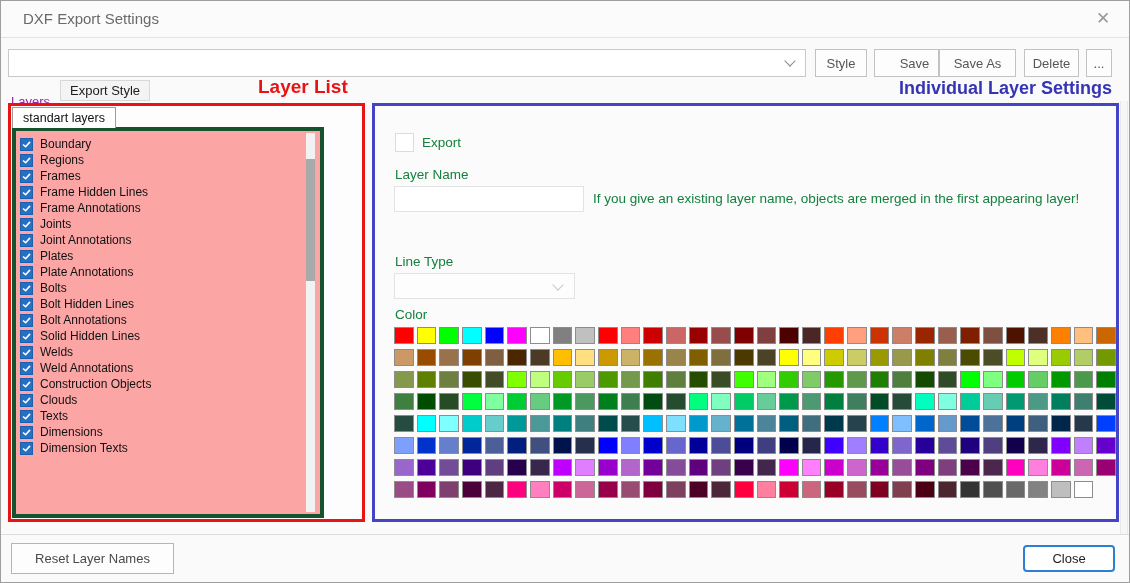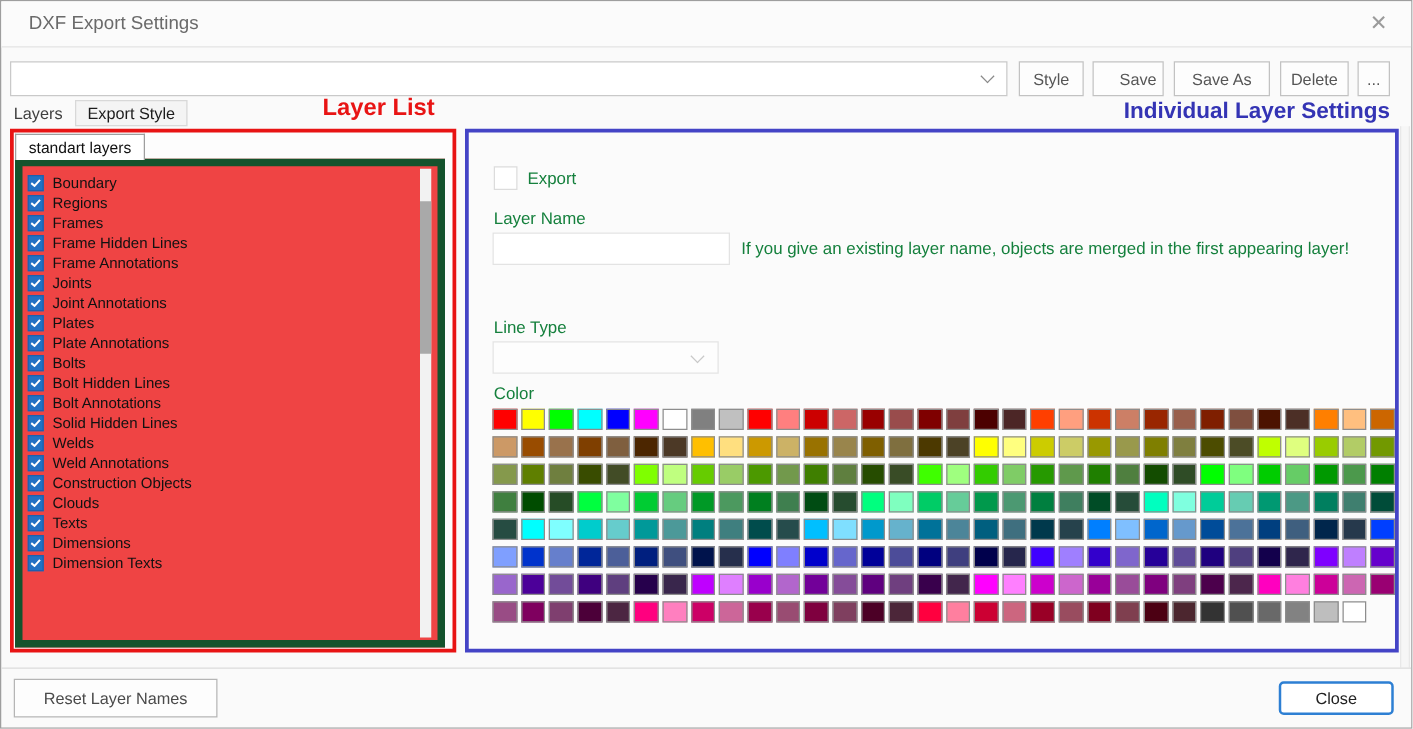--- a/index.html
+++ b/index.html
@@ -11,36 +11,36 @@
   
   .titlebar{position:absolute;left:0;top:0;right:0;height:36px;background:#fbfbfb;border-bottom:1px solid #e3e3e3;}
   .title{position:absolute;left:22px;top:9px;font-size:15px;color:#6a6a6a;}
   .close-x{position:absolute;left:1091px;top:7px;width:22px;height:22px;color:#9b9b9b;font-size:17px;line-height:22px;text-align:center;cursor:default;}
   
   .combo{position:absolute;left:7px;top:48px;width:798px;height:28px;background:#fff;border:1px solid #c9c9c9;box-sizing:border-box;}
   .chev{display:inline-block;width:7px;height:7px;border-right:1.6px solid #8a8a8a;border-bottom:1.6px solid #8a8a8a;transform:rotate(45deg);}
   .combo .chev{position:absolute;right:11px;top:7px;}
   .btn{position:absolute;top:48px;height:28px;display:flex;align-items:center;justify-content:center;
        background:#fdfdfd;border:1px solid #c2c2c2;box-sizing:border-box;font-size:13px;color:#565656;}
-  .btn-load{left:814px;width:52px;} .btn-save{left:873px;width:57px;padding-left:16px;}
+  .btn-load{left:814px;width:52px;} .btn-save{left:873px;width:65px;padding-left:16px;}
   .btn-saveas{left:938px;width:77px;} .btn-delete{left:1023px;width:55px;}
   .btn-more{left:1085px;width:26px;}
   
-  .tab-active{position:absolute;left:10px;top:82px;font-size:13px;color:#404040;}
+  .tab-active{position:absolute;left:10px;top:93px;font-size:13px;color:#a21caf;}
   .tab-inactive{position:absolute;left:59px;top:79px;height:21px;display:flex;align-items:center;padding:0 9px;
        background:#f4f4f4;border:1px solid #d8d8d8;box-sizing:border-box;font-size:13px;color:#1c1c1c;}
   
   .ann-red{position:absolute;left:257px;top:75px;font-size:19px;font-weight:bold;}
   .ann-blue{position:absolute;right:17px;top:77px;font-size:18px;font-weight:bold;}
   .box-red{position:absolute;left:7px;top:102px;width:357px;height:419px;border:3px solid #e81414;box-sizing:border-box;background:#fdfdfd;}
   .box-blue{position:absolute;left:371px;top:102px;width:747px;height:419px;border:3px solid #4444c6;box-sizing:border-box;background:#fbfbfb;}
   
   .sub-tab{position:absolute;left:11px;top:106px;height:21px;display:flex;align-items:center;padding:0 10px;
        background:#fff;border:1px solid #9e9e9e;border-bottom:none;box-sizing:border-box;font-size:12.5px;color:#111;z-index:3;}
-  .list-box{position:absolute;left:11px;top:126px;width:344px;height:391px;background:#ef4444;border:6px solid #14532d;box-sizing:border-box;z-index:2;}
+  .list-box{position:absolute;left:11px;top:126px;width:312px;height:391px;background:#fca5a5;border:4px solid #14532d;box-sizing:border-box;z-index:2;}
   .list-inner{position:absolute;left:4px;top:5px;right:18px;bottom:2px;overflow:hidden;}
   .layer-row{display:flex;align-items:center;height:16px;}
   .cb{width:13px;height:13px;margin-right:7px;border:1px solid #1d5fae;box-sizing:border-box;display:flex;align-items:center;justify-content:center;flex:0 0 13px;}
   .cb svg{width:9px;height:7px;display:block;}
   .layer-label{font-size:12px;color:#111;white-space:nowrap;}
   .vscroll{position:absolute;right:5px;top:2px;bottom:2px;width:9px;background:#f2f2f2;}
   .vthumb{position:absolute;left:0;top:26px;width:9px;height:122px;background:#a9a9a9;}
   
   .lbl{position:absolute;font-size:13.5px;color:#15803d;}
   .export-cb{position:absolute;left:394px;top:132px;width:19px;height:19px;background:#fff;border:1px solid #dcdcdc;box-sizing:border-box;}

